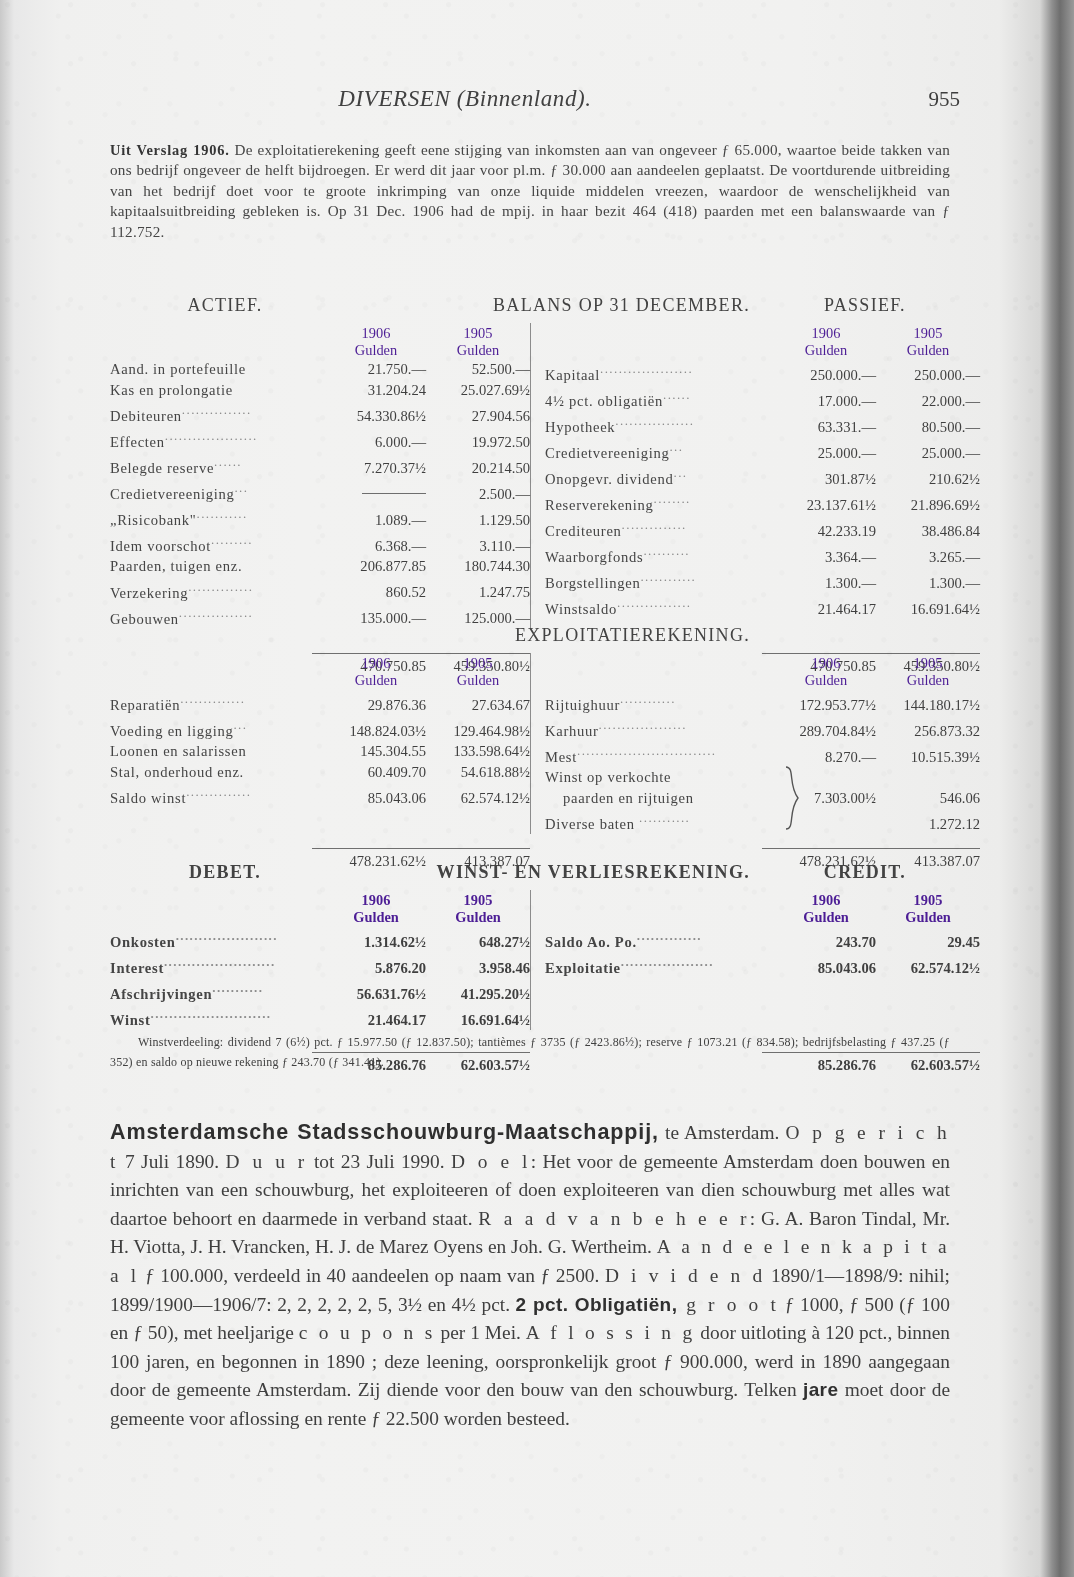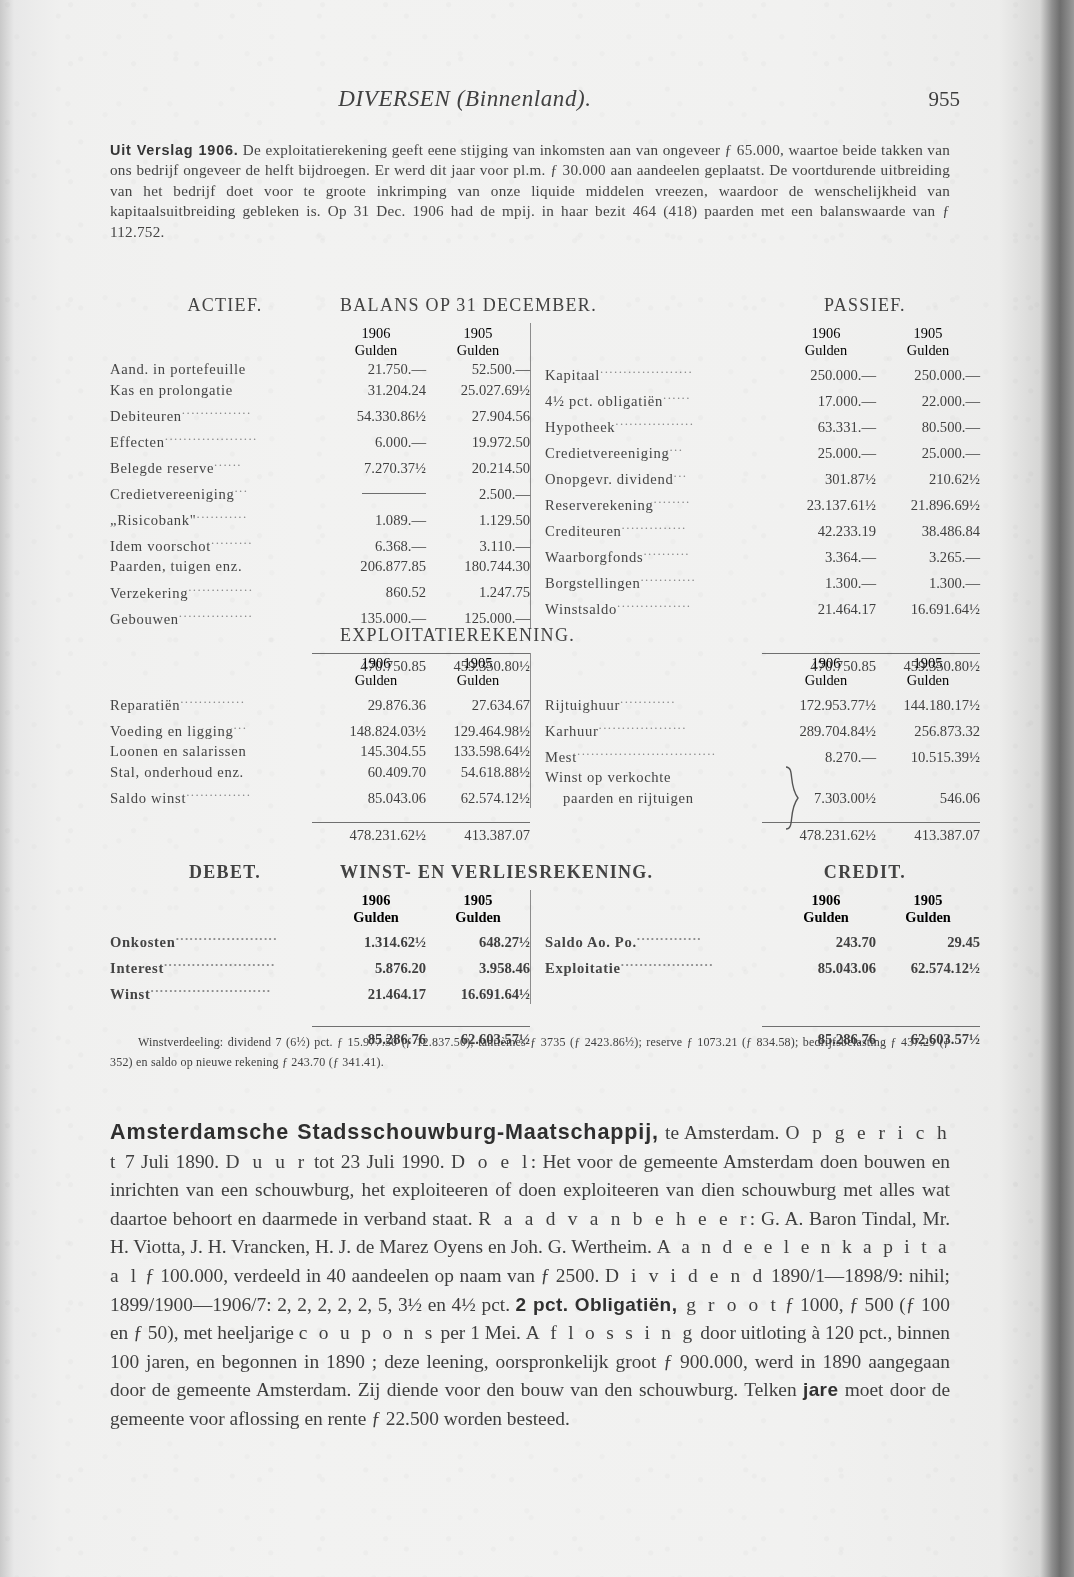--- a/index.html
+++ b/index.html
@@ -73,49 +73,49 @@
   .intro {
     position: absolute;
     left: 110px; top: 140px;
     width: 840px;
     font-size: 15.2px;
     line-height: 20.4px;
     text-align: justify;
     color: #454545;
     letter-spacing: .25px;
   }
-  .intro b { font-family: Liberation Sans, sans-serif; font-size: 14.4px; letter-spacing: .8px; color:#353535;}
+  .intro b { font-family: Liberation Serif, serif; font-size: 14.4px; letter-spacing: .8px; color:#353535;}
 
   
   .section { position: absolute; width: 870px; left: 110px; font-size: 14.6px; color: #444; }
   .caption-row {
     display: flex;
     align-items: baseline;
     letter-spacing: 1.3px;
     font-size: 18px;
     color: #434343;
   }
   .cap-l { width: 230px; text-align: center; }
-  .cap-c { flex: 1; text-align: left; }
+  .cap-c { flex: 1; text-align: right; }
   .cap-r { width: 230px; text-align: center; }
 
   .tbl { display: flex; width: 870px; position: relative; }
   .half { width: 420px; position: relative; }
   .half.right { padding-left: 15px; width: 435px; }
   .vdiv {
     position: absolute;
     top: -2px; bottom: 0;
     left: 420px;
     width: 0;
     border-left: 1px solid #8c8c8c;
   }
 
   .yr-row, .cur-row {
     display: flex; align-items: flex-start;
-    font-size: 14.4px; color: #000000;
+    font-size: 14.4px; color: #4c1d95;
   }
   .yr-row .lbl, .cur-row .lbl { flex: 1; }
   .col { width: 100px; text-align: center; }
   .col.c2 { width: 104px; }
 
   .line {
     display: flex; align-items: flex-end;
     line-height: 20.5px;
   }
   .line .nm {
@@ -457,20 +457,25 @@
           <div class="line">
             <span class="nm">Winst  op  verkochte</span>
             <span class="num"></span>
               <span class="num c2"></span>
           </div>
           <div class="line">
             <span class="nm" style="padding-left:18px;">paarden en rijtuigen</span>
             <span class="num">7.303.00½</span>
             <span class="num c2">546.06</span>
           </div>
+          <div class="line">
+            <span class="nm"><span>Diverse baten</span> <span class="dots">...........</span></span>
+            <span class="num"></span>
+            <span class="num c2">1.272.12</span>
+          </div>
           <div class="brace" style="left:238px; top:-2px;">
             <svg width="20" height="66" viewBox="0 0 20 66">
               <path d="M3 2 C12 2 5 20 15 33 C5 46 12 64 3 64" fill="none" stroke="#555" stroke-width="1.4"></path>
             </svg>
           </div>
         </div>
       </div>
     </div>
 
     <div class="totals" style="margin-top:14px;">
@@ -519,20 +524,25 @@
               <span class="nm">Onkosten<span class="dots"> ......................</span></span>
               <span class="num">1.314.62½</span>
               <span class="num c2">648.27½</span>
             </div>
             <div class="line">
               <span class="nm">Interest<span class="dots"> ........................</span></span>
               <span class="num">5.876.20</span>
               <span class="num c2">3.958.46</span>
             </div>
             <div class="line">
+              <span class="nm">Afschrijvingen<span class="dots"> ...........</span></span>
+              <span class="num">56.631.76½</span>
+              <span class="num c2">41.295.20½</span>
+            </div>
+            <div class="line">
               <span class="nm">Winst<span class="dots"> ..........................</span></span>
               <span class="num">21.464.17</span>
               <span class="num c2">16.691.64½</span>
             </div>
           </div>
       </div>
 
       <div class="half right">
         <div class="yr-row">
           <span class="lbl"></span>

